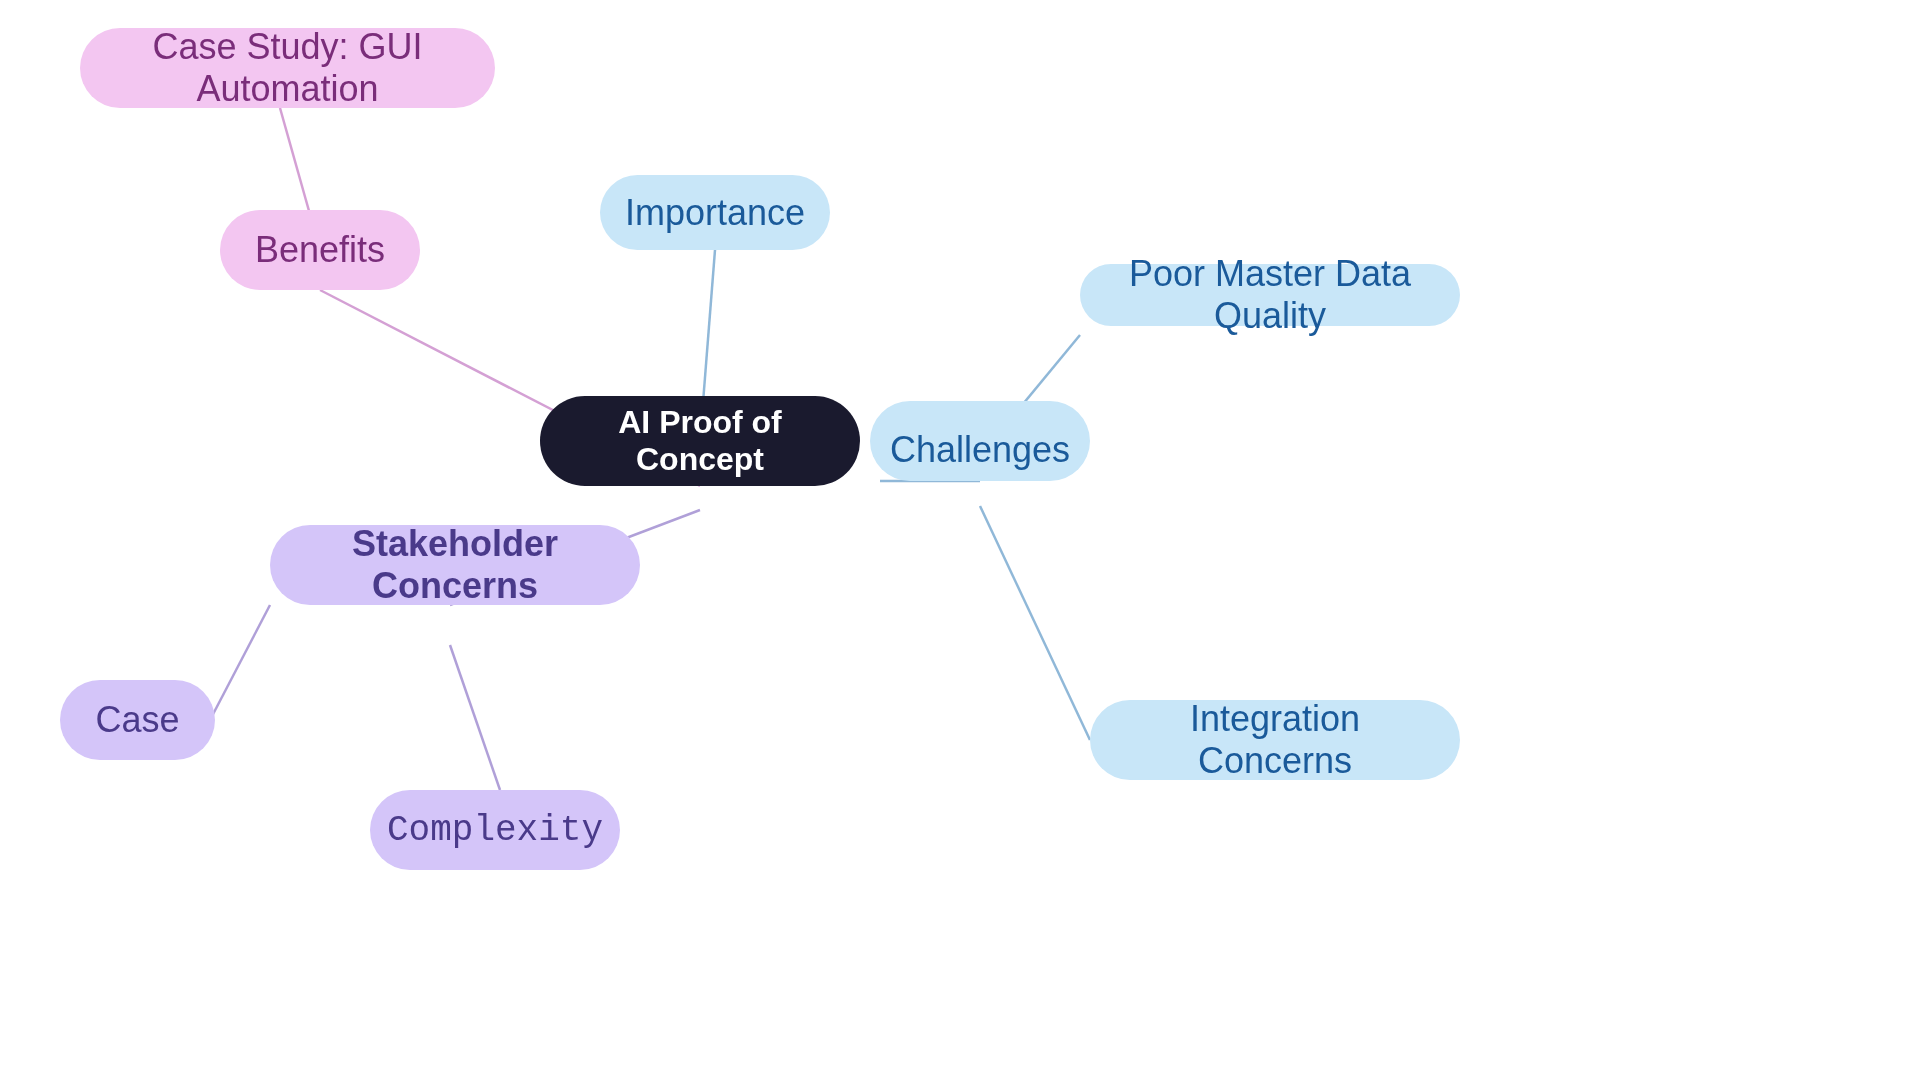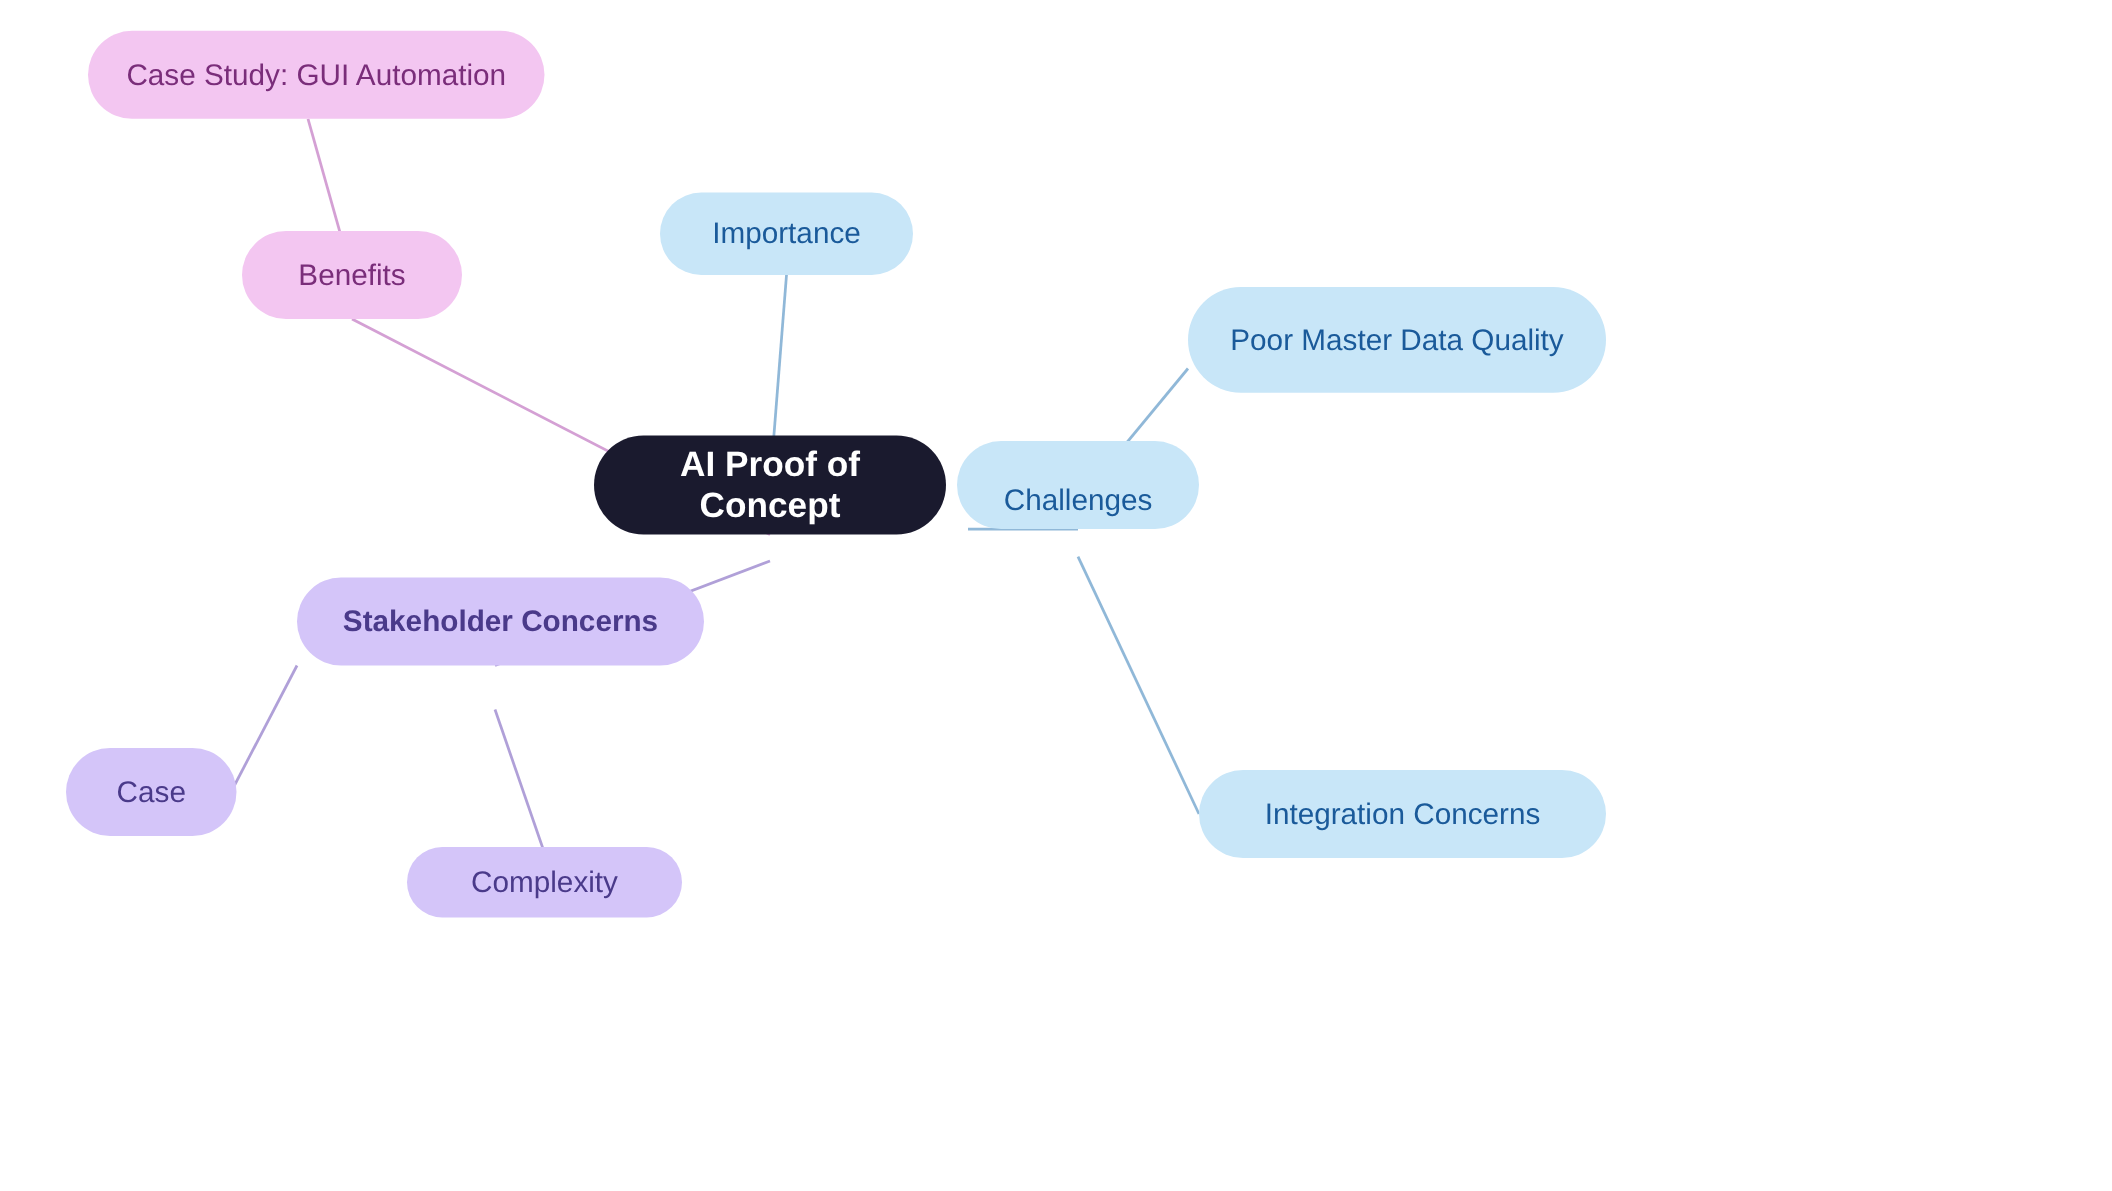--- a/index.html
+++ b/index.html
@@ -11,21 +11,21 @@
       font-family: -apple-system, BlinkMacSystemFont, 'Segoe UI', sans-serif;
       position: relative;
     }
     .node {
       position: absolute;
       border-radius: 50px;
       display: flex;
       align-items: center;
       justify-content: center;
       text-align: center;
-      font-size: 27px;
+      font-size: 36px;
       font-weight: 500;
       cursor: pointer;
       padding: 10px 28px;
     }
     .node-center {
       background: #1a1a2e;
       color: #ffffff;
       font-size: 32px;
       font-weight: 600;
       border-radius: 50px;
@@ -92,31 +92,31 @@
 </div>
 
 <div class="node node-blue-light" style="left: 600px; top: 175px; width: 230px; height: 75px; text-align: center;">
   <span>Importance</span>
 </div>
 
 <div class="node node-blue-light" style="left: 870px; top: 441px; width: 220px; height: 80px; transform: translateY(-50%); align-items: flex-end;">
   <span>Challenges</span>
 </div>
 
-<div class="node node-blue-light" style="left: 1080px; top: 309px; width: 380px; height: 96px; transform: translateY(-50%);">
+<div class="node node-blue-light" style="left: 1080px; top: 295px; width: 380px; height: 62px; transform: translateY(-50%);">
   <span>Poor Master Data Quality</span>
 </div>
 
 <div class="node node-blue-light" style="left: 1090px; top: 740px; width: 370px; height: 80px; transform: translateY(-50%);">
   <span>Integration Concerns</span>
 </div>
 
 <div class="node node-purple-light" style="left: 270px; top: 565px; width: 370px; height: 80px; transform: translateY(-50%); font-weight: bold;">
   <span>Stakeholder Concerns</span>
 </div>
 
 <div class="node node-purple-light" style="left: 60px; top: 720px; width: 155px; height: 80px; transform: translateY(-50%);">
   <span>Case</span>
 </div>
 
-<div class="node node-purple-light" style="left: 370px; top: 802px; width: 250px; height: 64px; transform: translateY(-50%);">
+<div class="node node-purple-light" style="left: 370px; top: 830px; width: 250px; height: 80px; transform: translateY(-50%); font-family: Liberation Mono, monospace;">
   <span>Complexity</span>
 </div>
 
 </body></html>

